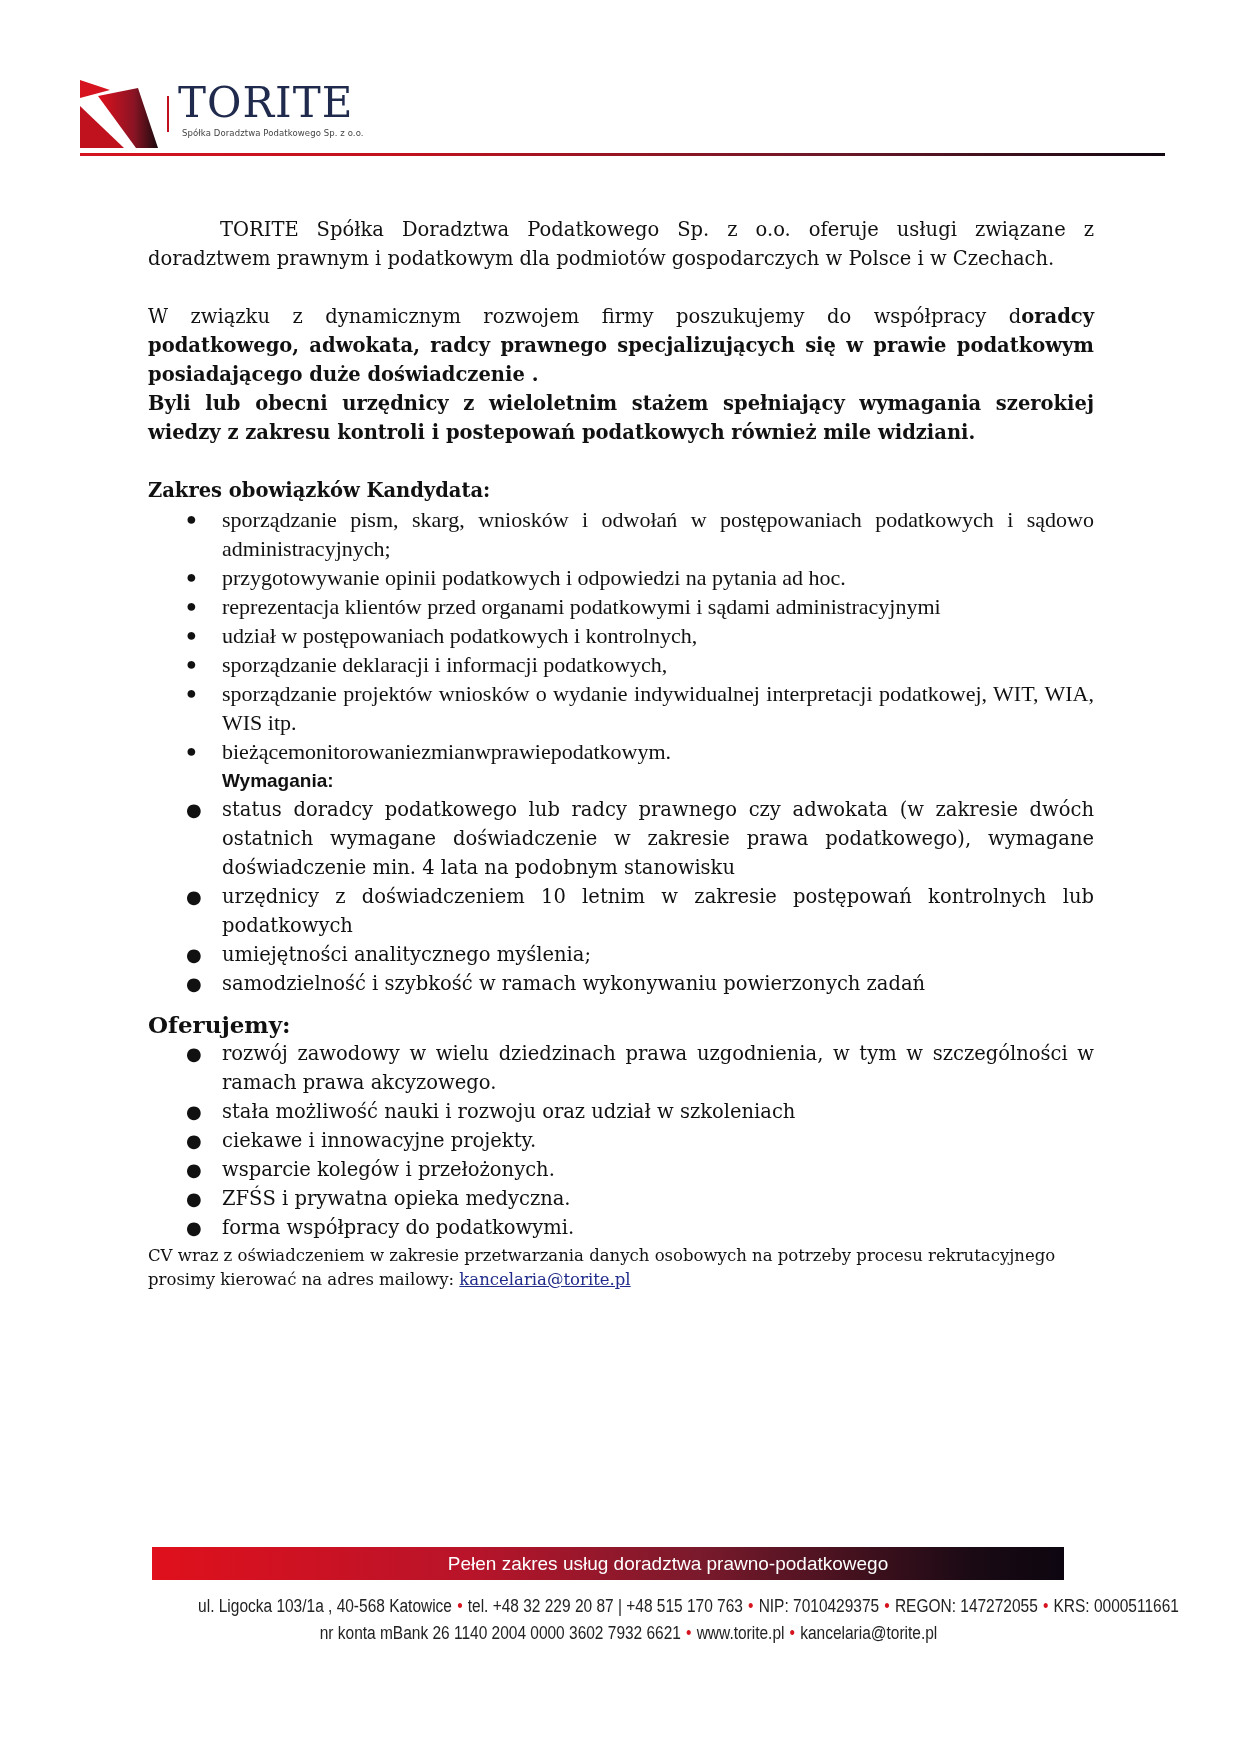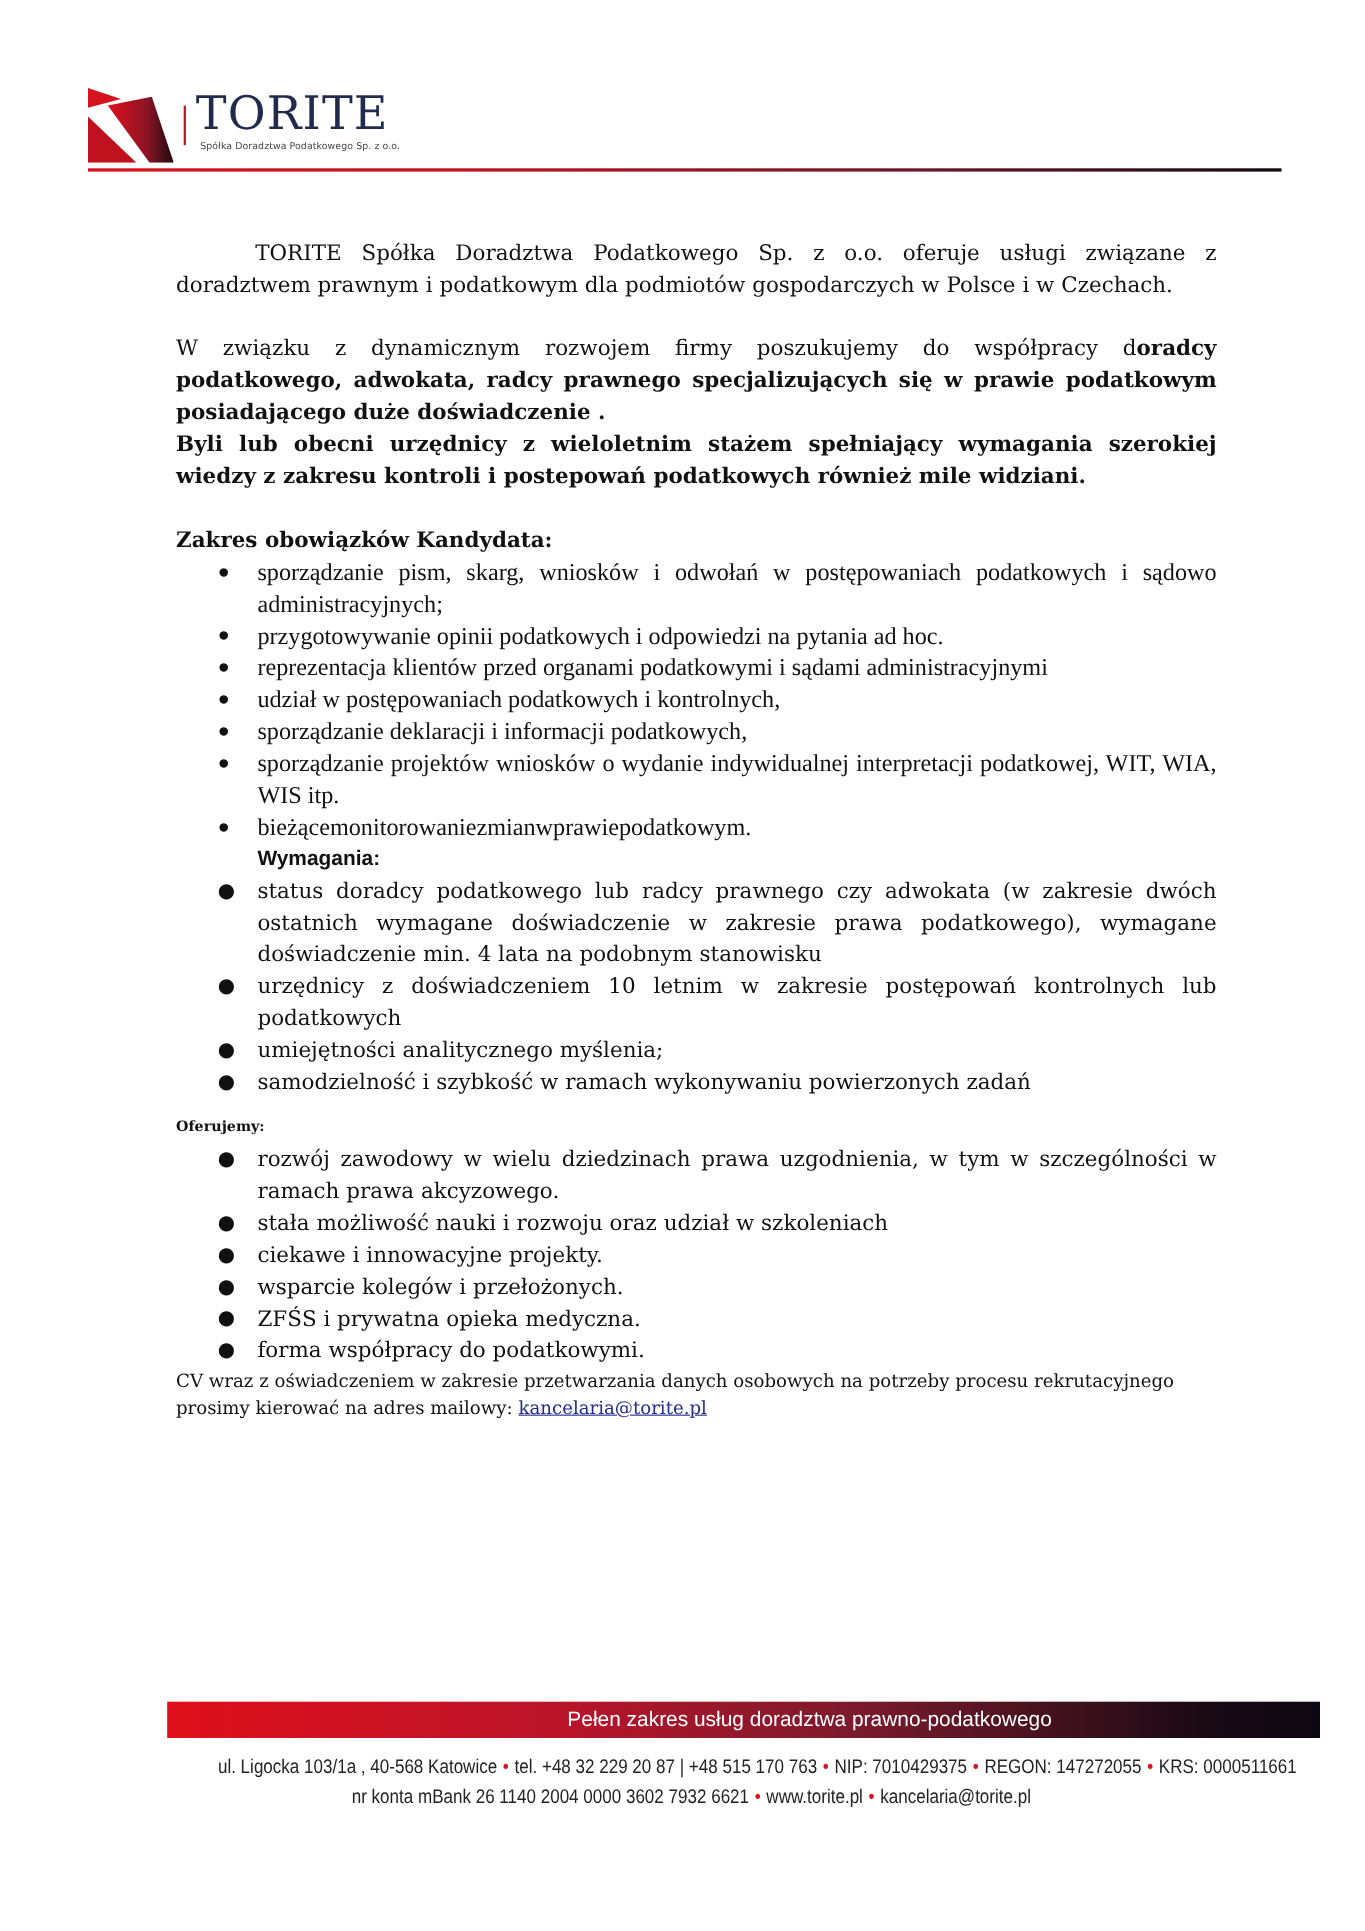--- a/index.html
+++ b/index.html
@@ -6,38 +6,38 @@
   body { width: 1241px; height: 1755px; position: relative; overflow: hidden; color: #111; }
 
   .header { position: absolute; left: 0; top: 0; width: 1235px; height: 160px; }
   .logo-mark { position: absolute; left: 80px; top: 80px; width: 78px; height: 68px; }
   .logo-sep { position: absolute; left: 167px; top: 96px; width: 2px; height: 36px; background: #c0121e; }
   .logo-title { position: absolute; left: 178px; top: 82px; font-family: "DejaVu Serif", serif; font-size: 42px; letter-spacing: 1px; color: #1f2a4d; line-height: 1; }
   .logo-sub { position: absolute; left: 182px; top: 128px; font-family: "DejaVu Sans", sans-serif; font-size: 8.5px; color: #444; letter-spacing: 0.1px; }
   .header-rule { position: absolute; left: 80px; top: 153px; width: 1085px; height: 3px;
     background: linear-gradient(to right, #d5141f 0%, #c0121e 30%, #6b1828 70%, #110812 100%); }
 
-  .content { position: absolute; left: 160px; top: 215px; width: 946px;
+  .content { position: absolute; left: 148px; top: 215px; width: 946px;
     font-family: "DejaVu Serif", serif; font-size: 19px; line-height: 29px; color: #111; }
   .p1 { text-align: justify; text-indent: 72px; margin: 0; font-size: 19.5px; }
   .p2 { text-align: justify; margin: 29px 0 0 0; font-size: 19.5px; }
   .p2 b { font-weight: bold; }
   .section-title { font-weight: bold; margin: 29px 0 0 0; font-size: 19.5px; }
   ul.list { list-style: none; margin: 0; padding: 0; }
   ul.list li { position: relative; padding-left: 74px; text-align: justify; font-family: "Liberation Serif", serif; font-size: 22px; line-height: 29px; }
   ul.list li .bullet { position: absolute; left: 38px; top: 0; font-size: 18px; }
   ul.list.serif2 li { font-family: "DejaVu Serif", serif; font-size: 19.5px; }
   .duties { margin-top: 29px; }
   .inline-head { display: block; font-family: Liberation Sans, sans-serif; font-weight: bold; font-size: 19px; }
   .spread { display: flex; justify-content: flex-start; }
-  .offer-title { font-weight: bold; margin: 12px 0 0 0; font-size: 13px; }
+  .offer-title { font-weight: bold; margin: 12px 0 0 0; font-size: 23px; }
   .cv-note { margin-top: 2px; font-size: 16.5px; line-height: 24px; font-family: "DejaVu Serif", serif; }
   .cv-note a { color: #1f2a8a; text-decoration: underline; }
 
-  .footer-bar { position: absolute; left: 152px; top: 1547px; width: 1048px; height: 33px;
+  .footer-bar { position: absolute; left: 152px; top: 1547px; width: 912px; height: 33px;
     background: linear-gradient(to right, #e0101c 0%, #b8142a 35%, #7a1a2c 60%, #1a0a14 90%, #0d0610 100%);
     color: #ffffff; font-family: "Liberation Sans", sans-serif; font-size: 19px; line-height: 33px; text-align: center; }
   .footer-bar span { padding-left: 120px; }
   .footer-line { position: absolute; left: 0; width: 1241px; text-align: center;
     font-family: "Liberation Sans", sans-serif; font-size: 18px; color: #222; transform: scaleX(0.86); transform-origin: center; }
   .footer-line.l1 { top: 1596px; left: 68px; }
   .footer-line.l2 { top: 1623px; left: 8px; }
   .dot { color: #d5141f; padding: 0 6px; }
 </style>
 </head>

